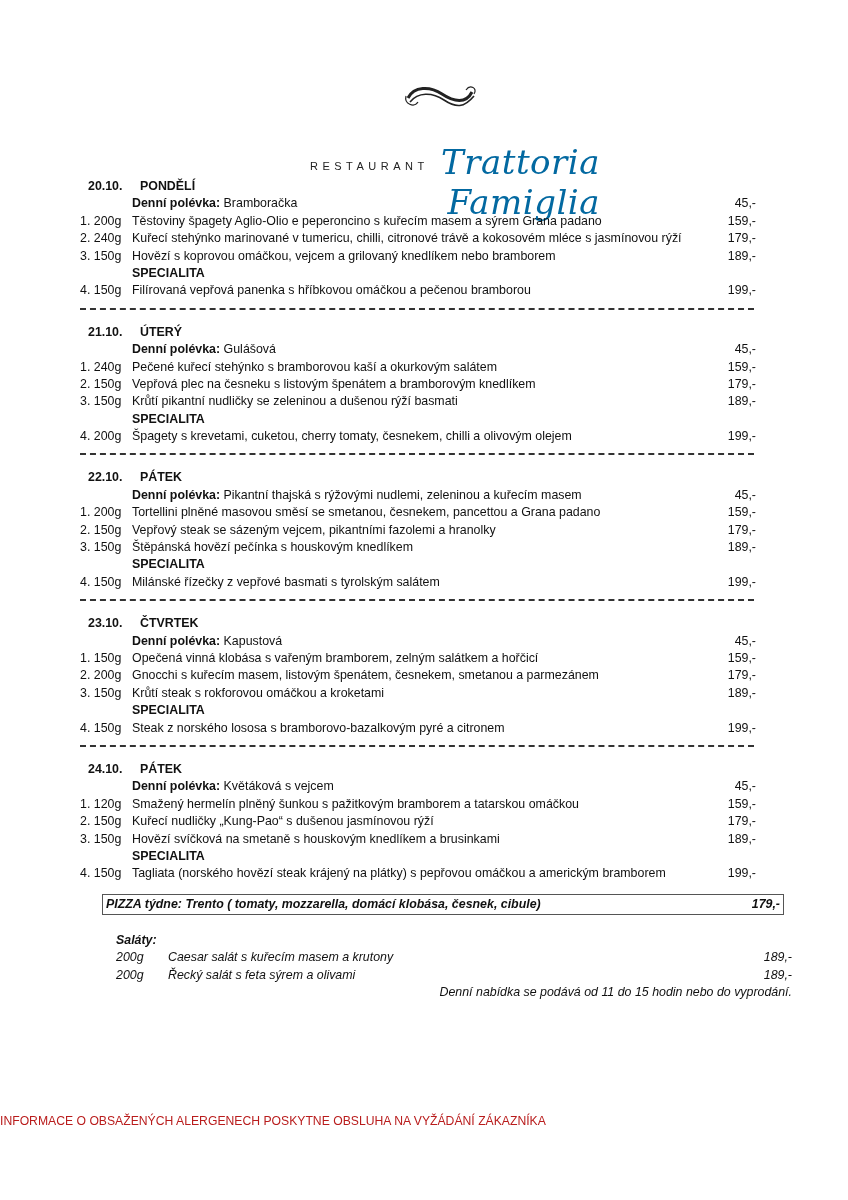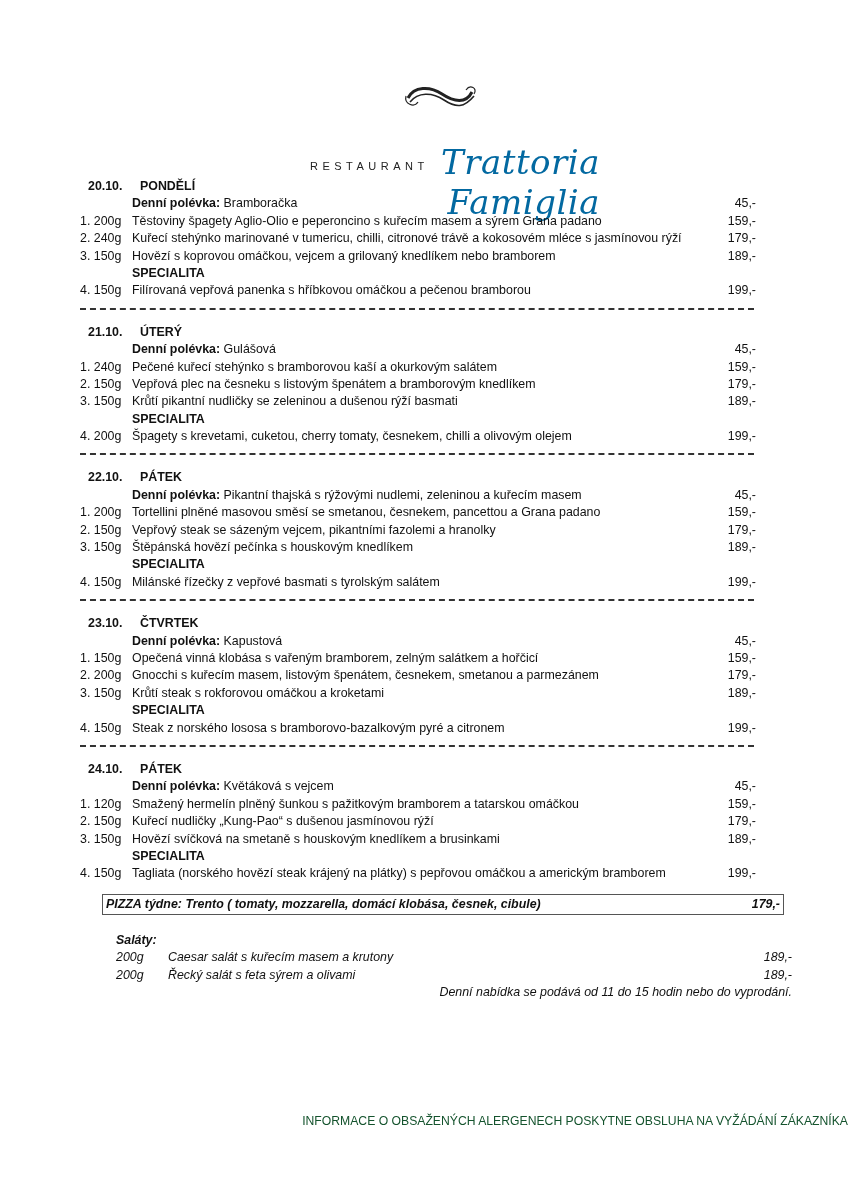--- a/index.html
+++ b/index.html
@@ -30,21 +30,21 @@
   .pizza { position:absolute; left:78px; top:894px; width:680px; height:19px; border:1px solid #555;
            font-style:italic; font-weight:bold; font-size:12.4px; line-height:19px;margin-left:24px; }
   .pizza .label { padding-left:3px; }
   .pizza .price { right:3px; }
 
   .salads { position:absolute; left:80px; top:932px; width:676px; font-style:italic; font-size:12.4px;margin-left:36px; }
   .salads .title { font-weight:bold; }
   .salads .w { display:inline-block; width:52px; }
   .note { text-align:right; padding-left:157px; }
 
-  .footer { position:absolute; left:0; right:0; top:1114px; text-align:right; font-size:12.2px; color:#14532d; }
+  .footer { position:absolute; left:0; right:0; top:1114px; text-align:left; font-size:12.2px; color:#b91c1c; }
 </style>
 </head>
 <body>
 
 <div class="page">
 
   <div class="logo">
     <svg width="80" height="30" viewBox="0 0 80 30">
       <path d="M8 16 C 14 4, 30 4, 42 12 S 66 22, 72 10" stroke="#222" stroke-width="3" fill="none"></path>
       <path d="M10 20 C 18 10, 32 10, 44 18 S 64 26, 74 14" stroke="#222" stroke-width="1.6" fill="none"></path>

